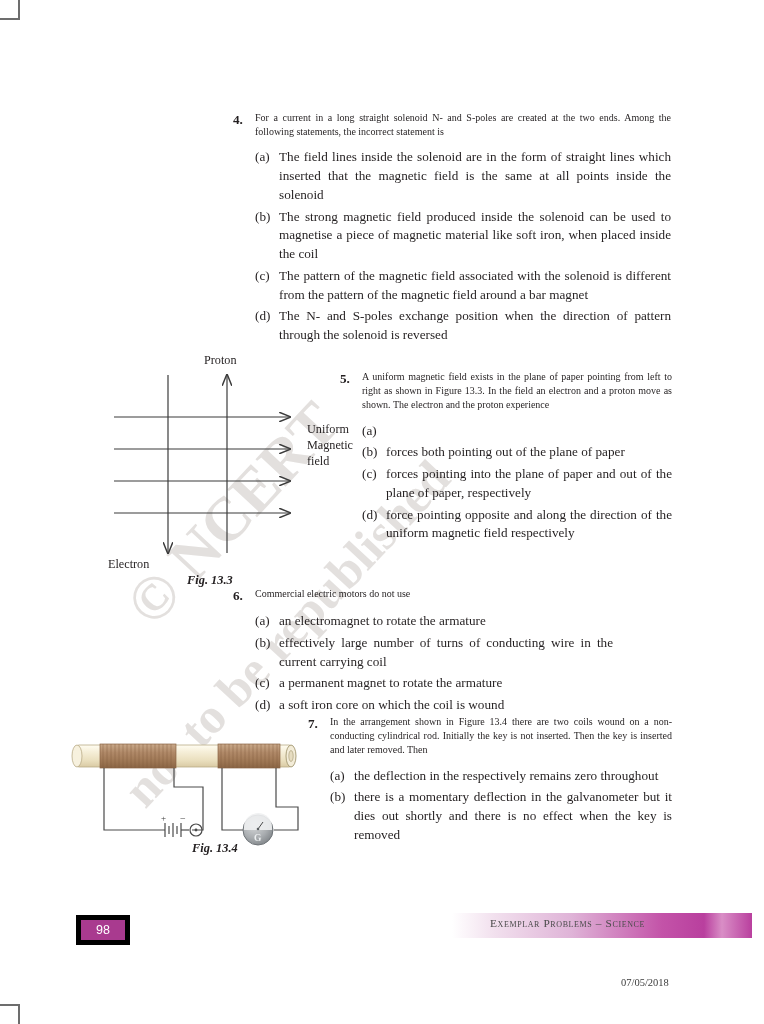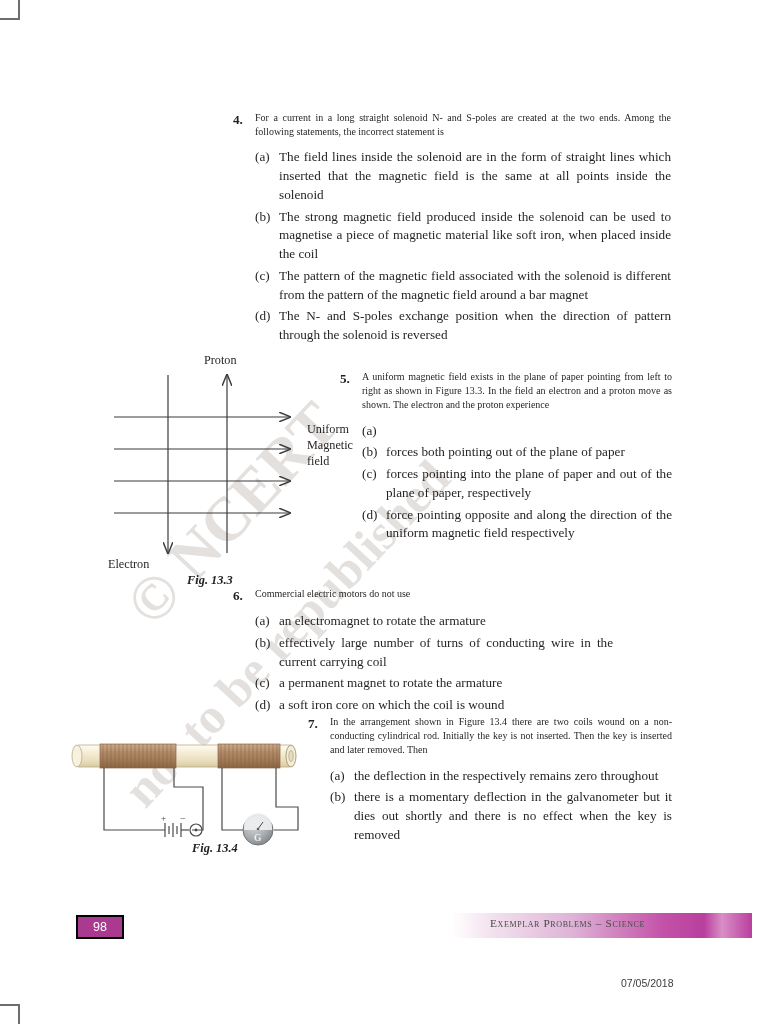--- a/index.html
+++ b/index.html
@@ -137,21 +137,21 @@
   }
 
   
   .pagebox {
     position: absolute;
     left: 76px;
     top: 915px;
     width: 44px;
     height: 20px;
     background: #a93a8f;
-    border: 2px solid #000000;
+    border: 5px solid #000000;
     color: #ffffff;
     font-family: "Liberation Sans", sans-serif;
     font-size: 12.5px;
     display: flex;
     align-items: center;
     justify-content: center;
   }
   .footbar {
     position: absolute;
     left: 452px;
@@ -175,21 +175,21 @@
     font-size: 11.4px;
     font-variant: small-caps;
     letter-spacing: 0.6px;
     color: #4a4a4a;
     text-align: right;
   }
   .datestamp {
     position: absolute;
     left: 621px;
     top: 977px;
-    font-family: Liberation Sans, sans-serif;
+    font-family: Liberation Serif, serif;
     font-size: 10.5px;
     color: #3b3b3b;
   }
 </style>
 </head>
 <body>
 
 <div class="crop tl"></div>
 <div class="crop bl"></div>
 

